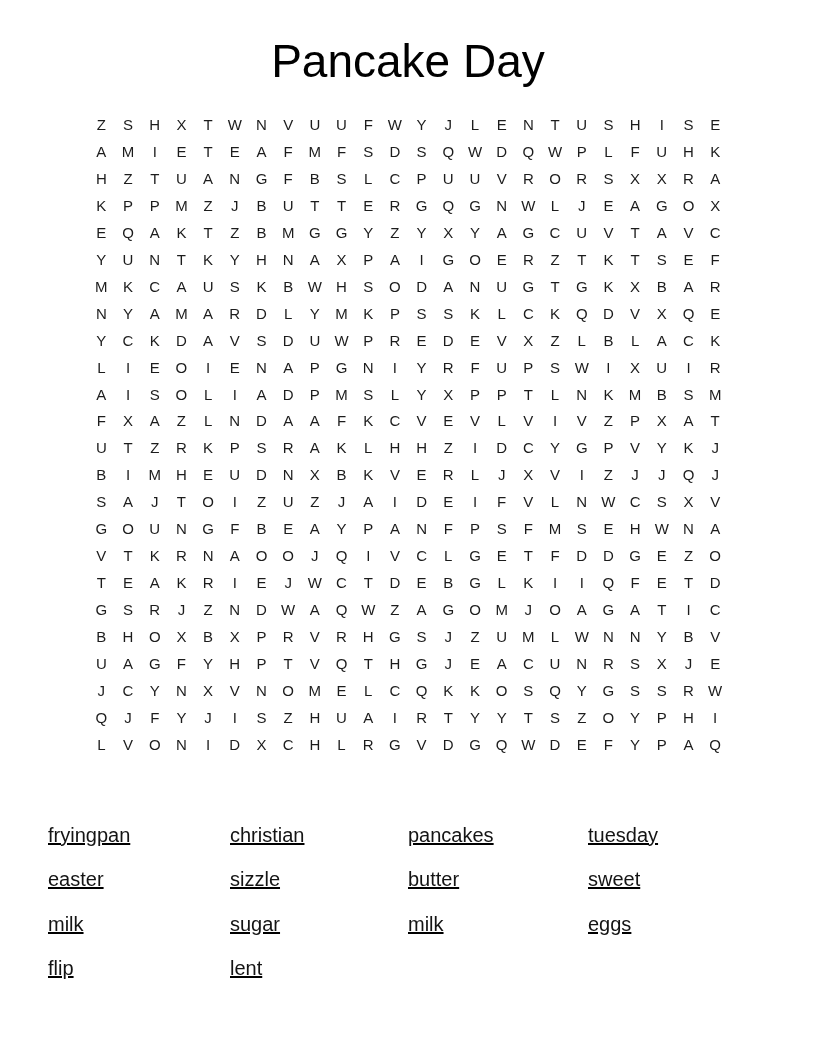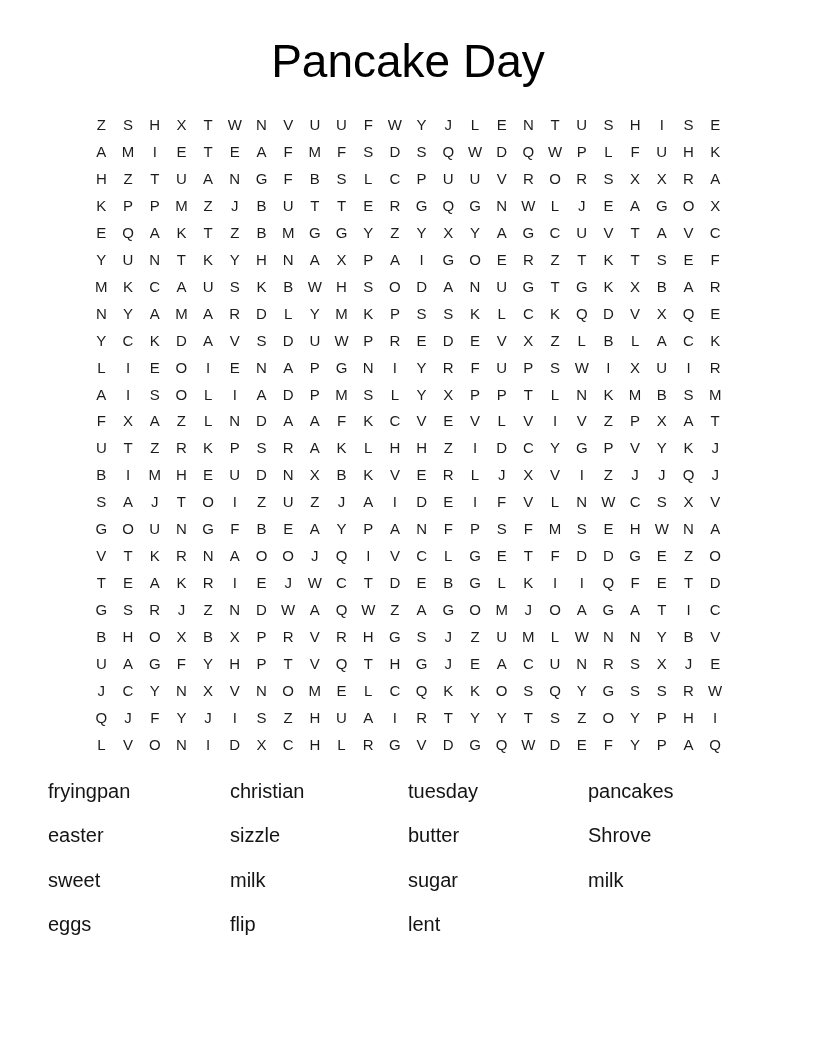--- a/index.html
+++ b/index.html
@@ -34,25 +34,26 @@
     display: flex;
     align-items: center;
     justify-content: center;
     font-size: 15px;
     font-weight: 500;
     color: #1c1c1c;
   }
   .words {
     position: absolute;
     left: 48px;
-    top: 780px;
+    top: 824px;
     width: 730px;
     display: grid;
     grid-template-columns: 182px 178px 180px 180px;
     grid-auto-rows: 44.4px;
+    text-decoration: underline;
   }
   .word {
     font-size: 20px;
     color: #141414;
     display: flex;
     align-items: flex-start;
   }
 </style>
 </head>
 <body>
@@ -633,26 +634,25 @@
       <div class="cell">E</div>
       <div class="cell">F</div>
       <div class="cell">Y</div>
       <div class="cell">P</div>
       <div class="cell">A</div>
       <div class="cell">Q</div>
     </div>
   <div class="words" id="word-list">
       <div class="word">fryingpan</div>
       <div class="word">christian</div>
+      <div class="word">pancakes</div>
       <div class="word">tuesday</div>
-      <div class="word">pancakes</div>
       <div class="word">easter</div>
       <div class="word">sizzle</div>
       <div class="word">butter</div>
-      <div class="word">Shrove</div>
       <div class="word">sweet</div>
       <div class="word">milk</div>
       <div class="word">sugar</div>
       <div class="word">milk</div>
       <div class="word">eggs</div>
       <div class="word">flip</div>
       <div class="word">lent</div>
     </div>
 </div>
 

